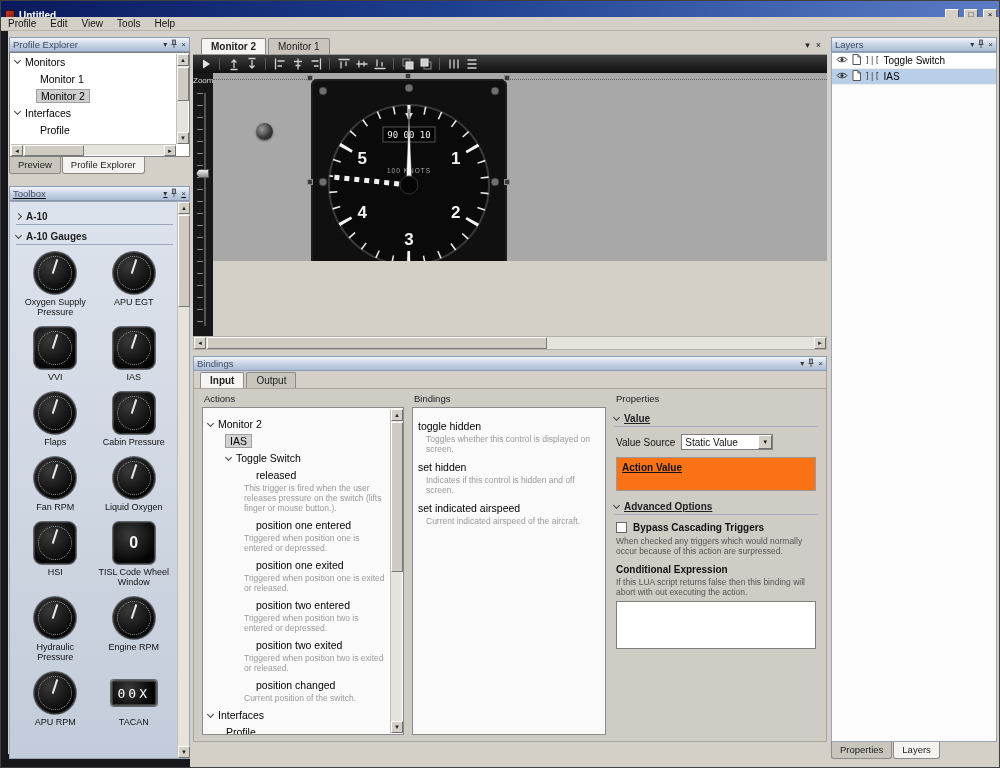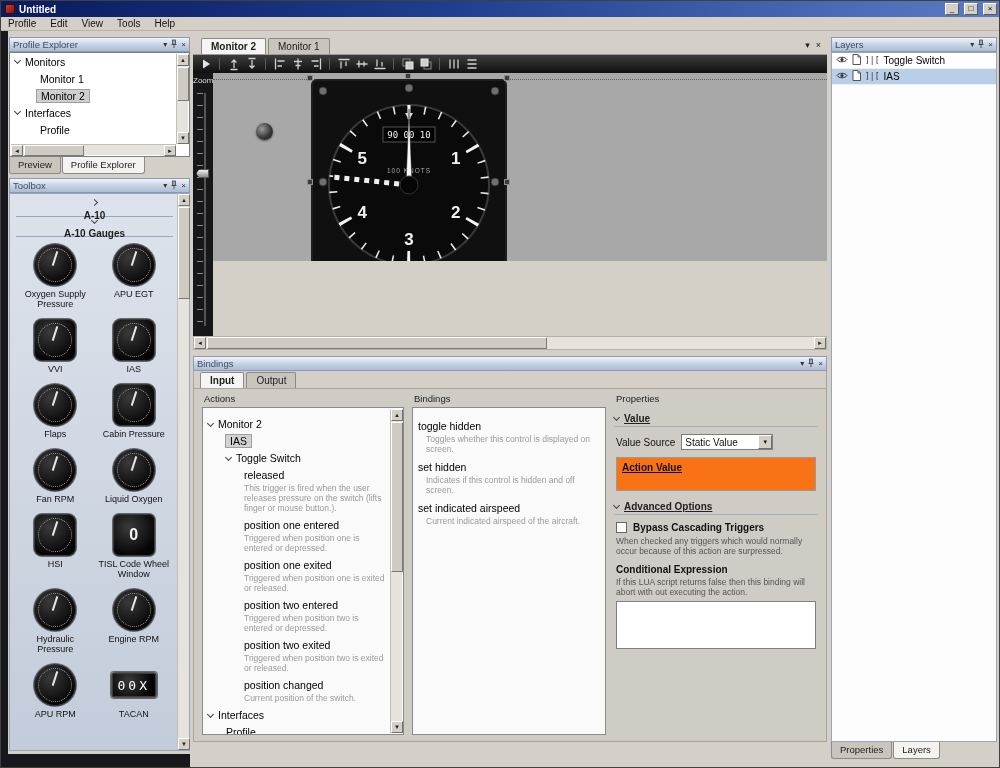--- a/index.html
+++ b/index.html
@@ -1,20 +1,20 @@
 <!DOCTYPE html>
 <html><head>
 <meta charset="utf-8">
 <style>
   html,body{margin:0;padding:0;background:#555;}
   *{box-sizing:border-box;}
   .win{position:relative;width:1000px;height:768px;background:#d4d0c8;overflow:hidden;
        font-family:"Liberation Sans",sans-serif;border:1px solid #404040;}
   
-  .titlebar{position:absolute;left:0;top:0;right:0;height:16px;
+  .titlebar{position:absolute;left:0;top:0;right:0;height:28px;
             background:linear-gradient(90deg,#0a1a5c,#1e3f8f 45%,#5b7cc4);
             display:flex;align-items:center;gap:4px;padding:0 2px 0 4px;}
   .appicon{width:10px;height:10px;background:linear-gradient(135deg,#d23b2a,#7a1610);border:1px solid #3a0c08;border-radius:2px;}
   .ttext{flex:1;color:#fff;font-size:10px;font-weight:bold;}
   .winbtn{width:14px;height:12px;background:#d4d0c8;border:1px solid;border-color:#fff #5a5a5a #5a5a5a #fff;
           font-size:8px;line-height:9px;text-align:center;color:#000;margin-left:1px;}
   .menubar{position:absolute;top:16px;left:0;right:0;height:14px;background:#d4d0c8;
            border-bottom:1px solid #b8b4ac;display:flex;align-items:center;font-size:10px;color:#111;}
   .mitem{padding:0 7px;}
   .leftstrip{position:absolute;left:0;top:30px;width:7px;bottom:0;background:#17171c;}
@@ -38,25 +38,25 @@
   .hthumb{position:absolute;top:0;height:11px;background:#cfcbc2;border:1px solid;border-color:#fff #7a7a7a #7a7a7a #fff;}
   
   .pe{position:absolute;left:8px;top:36px;width:181px;height:120px;}
   .pe-tree{position:absolute;top:15px;left:0;right:0;bottom:0;background:#fff;border:1px solid #7f7f7f;overflow:hidden;}
   .trow{height:17px;display:flex;align-items:center;gap:5px;font-size:10.5px;color:#000;}
   .tlabel.sel{background:#cfcfcf;outline:1px solid #9f9f9f;padding:0 4px;}
   .pe-tabs{position:absolute;left:8px;top:156px;display:flex;gap:1px;}
   .btab{font-size:9.5px;padding:2px 8px 3px;background:#c9c5bd;border:1px solid #8a8a8a;border-top:none;color:#222;border-radius:0 0 3px 3px;}
   .btab.active{background:#f4f3f0;}
   
-  .tb{position:absolute;left:8px;top:177px;width:181px;height:573px;}
+  .tb{position:absolute;left:8px;top:185px;width:181px;height:573px;text-decoration:underline;}
   .tb-body{position:absolute;top:15px;left:0;right:0;bottom:0;background:linear-gradient(#dde3ec,#c3ccda);
            border:1px solid #9aa5b8;overflow:hidden;padding:6px 16px 0 6px;}
   .tb-sec{display:flex;align-items:center;gap:5px;font-size:10px;font-weight:bold;color:#1d1d1d;
-          height:17px;border-bottom:1px solid #9aa7bd;margin-bottom:3px;flex-direction:column;}
+          height:17px;border-bottom:1px solid #9aa7bd;margin-bottom:3px;}
   .tb-grid{display:grid;grid-template-columns:1fr 1fr;row-gap:10px;justify-items:center;padding-top:4px;}
   .titem{display:flex;flex-direction:column;align-items:center;width:74px;}
   .gi{position:relative;width:42px;height:42px;background:radial-gradient(circle at 38% 32%,#3a3a3a,#050505 72%);
       box-shadow:inset 0 0 0 1px #3b3b3b,0 0 0 1px #63686f;}
   .gi.round{border-radius:50%;}
   .gi.square{border-radius:8px;}
   .gi::before{content:"";position:absolute;inset:4px;border-radius:50%;border:1px dotted #9a9a9a;}
   .gi::after{content:"";position:absolute;left:20px;top:7px;width:2px;height:15px;background:#e6e6e6;transform:rotate(18deg);}
   .gi.digit::before,.gi.digit::after,.gi.disp::before,.gi.disp::after{display:none;}
   .gi.digit{border-radius:6px;display:flex;align-items:center;justify-content:center;color:#f5f5f5;font-size:16px;font-weight:bold;}
@@ -91,21 +91,21 @@
   .hscroll{position:absolute;left:192px;top:335px;width:634px;height:14px;background:#e6e3dc;border:1px solid #b5b1a8;}
   .hscroll .sbtn{height:12px;}
   
   .bnd{position:absolute;left:192px;top:355px;width:634px;height:386px;}
   .bnd-tabs{position:absolute;top:15px;left:0;right:0;height:18px;background:#d4d0c8;border:1px solid #a9a59c;
             border-top:none;display:flex;align-items:flex-end;padding-left:6px;}
   .bnd-body{position:absolute;top:33px;left:0;right:0;bottom:0;background:#cfccc5;border:1px solid #a9a59c;border-top:none;}
   .colhdr{position:absolute;height:13px;font-size:9.5px;color:#222;padding:0 2px;}
   .listbox{position:absolute;background:#fafafa;border:1px solid #8a8a8a;overflow:hidden;padding:5px 15px 4px 5px;}
   .arow{font-size:10.5px;color:#000;margin-top:5px;display:flex;gap:5px;align-items:center;}
-  .ind1{margin-left:18px;} .ind2{margin-left:36px;text-align:right;}
+  .ind1{margin-left:18px;} .ind2{margin-left:48px;text-align:right;}
   .adesc{font-size:8.5px;color:#9a9a9a;line-height:10px;margin:2px 0 6px 36px;}
   .asel{background:#d2d2d2;outline:1px solid #9f9f9f;padding:0 4px;}
   .brow{font-size:10.5px;color:#000;margin-top:7px;}
   .bdesc{font-size:8.5px;color:#9a9a9a;line-height:10px;margin:2px 0 4px 8px;}
   .colC{position:absolute;left:420px;top:18px;right:8px;bottom:6px;font-size:10px;color:#111;}
   .psec{display:flex;align-items:center;gap:5px;font-size:10px;font-weight:bold;color:#222;height:16px;
         border-bottom:1px solid #a8b0bf;margin-top:4px;text-decoration:underline;}
   .prow{display:flex;align-items:center;gap:6px;margin:7px 2px;}
   .plabel{font-size:10px;}
   .select{display:flex;align-items:center;background:#fff;border:1px solid #7f7f7f;height:16px;width:92px;font-size:10px;padding-left:3px;}

